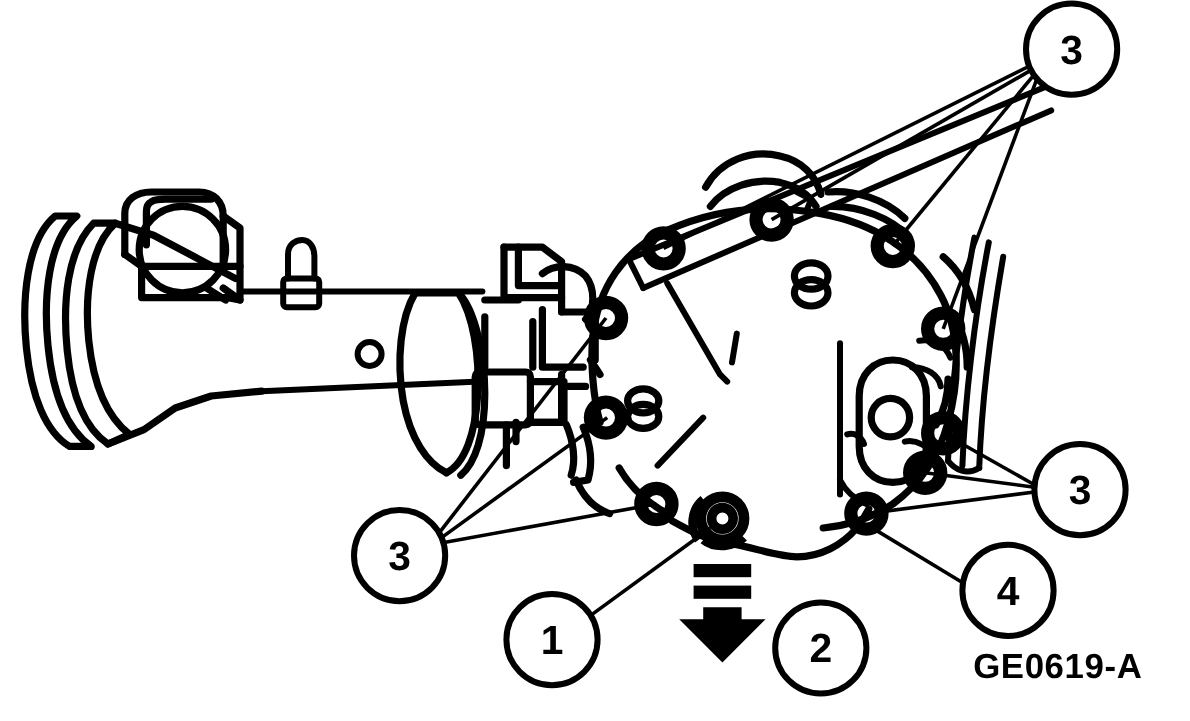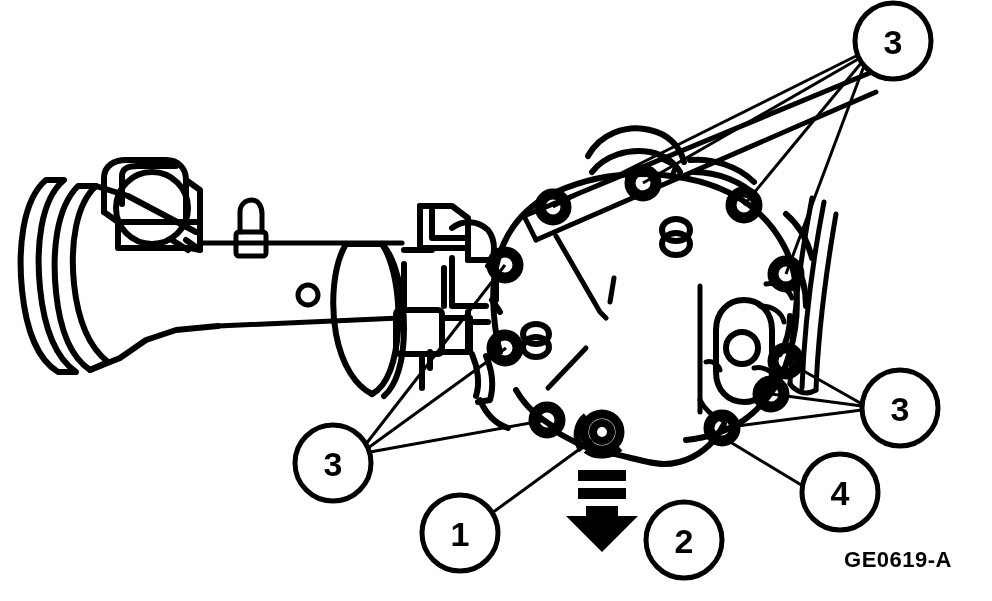--- a/index.html
+++ b/index.html
@@ -22,21 +22,21 @@
     left: 0;
     top: 0;
     width: 992px;
     height: 601px;
   }
   .fig-label {
     position: absolute;
     right: 40px;
     bottom: 28px;
     font-family: "Liberation Sans", sans-serif;
-    font-size: 22px;
+    font-size: 29px;
     font-weight: bold;
     letter-spacing: 0.5px;
     color: #000000;
     white-space: nowrap;
     margin-top: 17px;
   }
   text.callout-num {
     font-family: "Liberation Sans", sans-serif;
     font-size: 34px;
     font-weight: bold;

